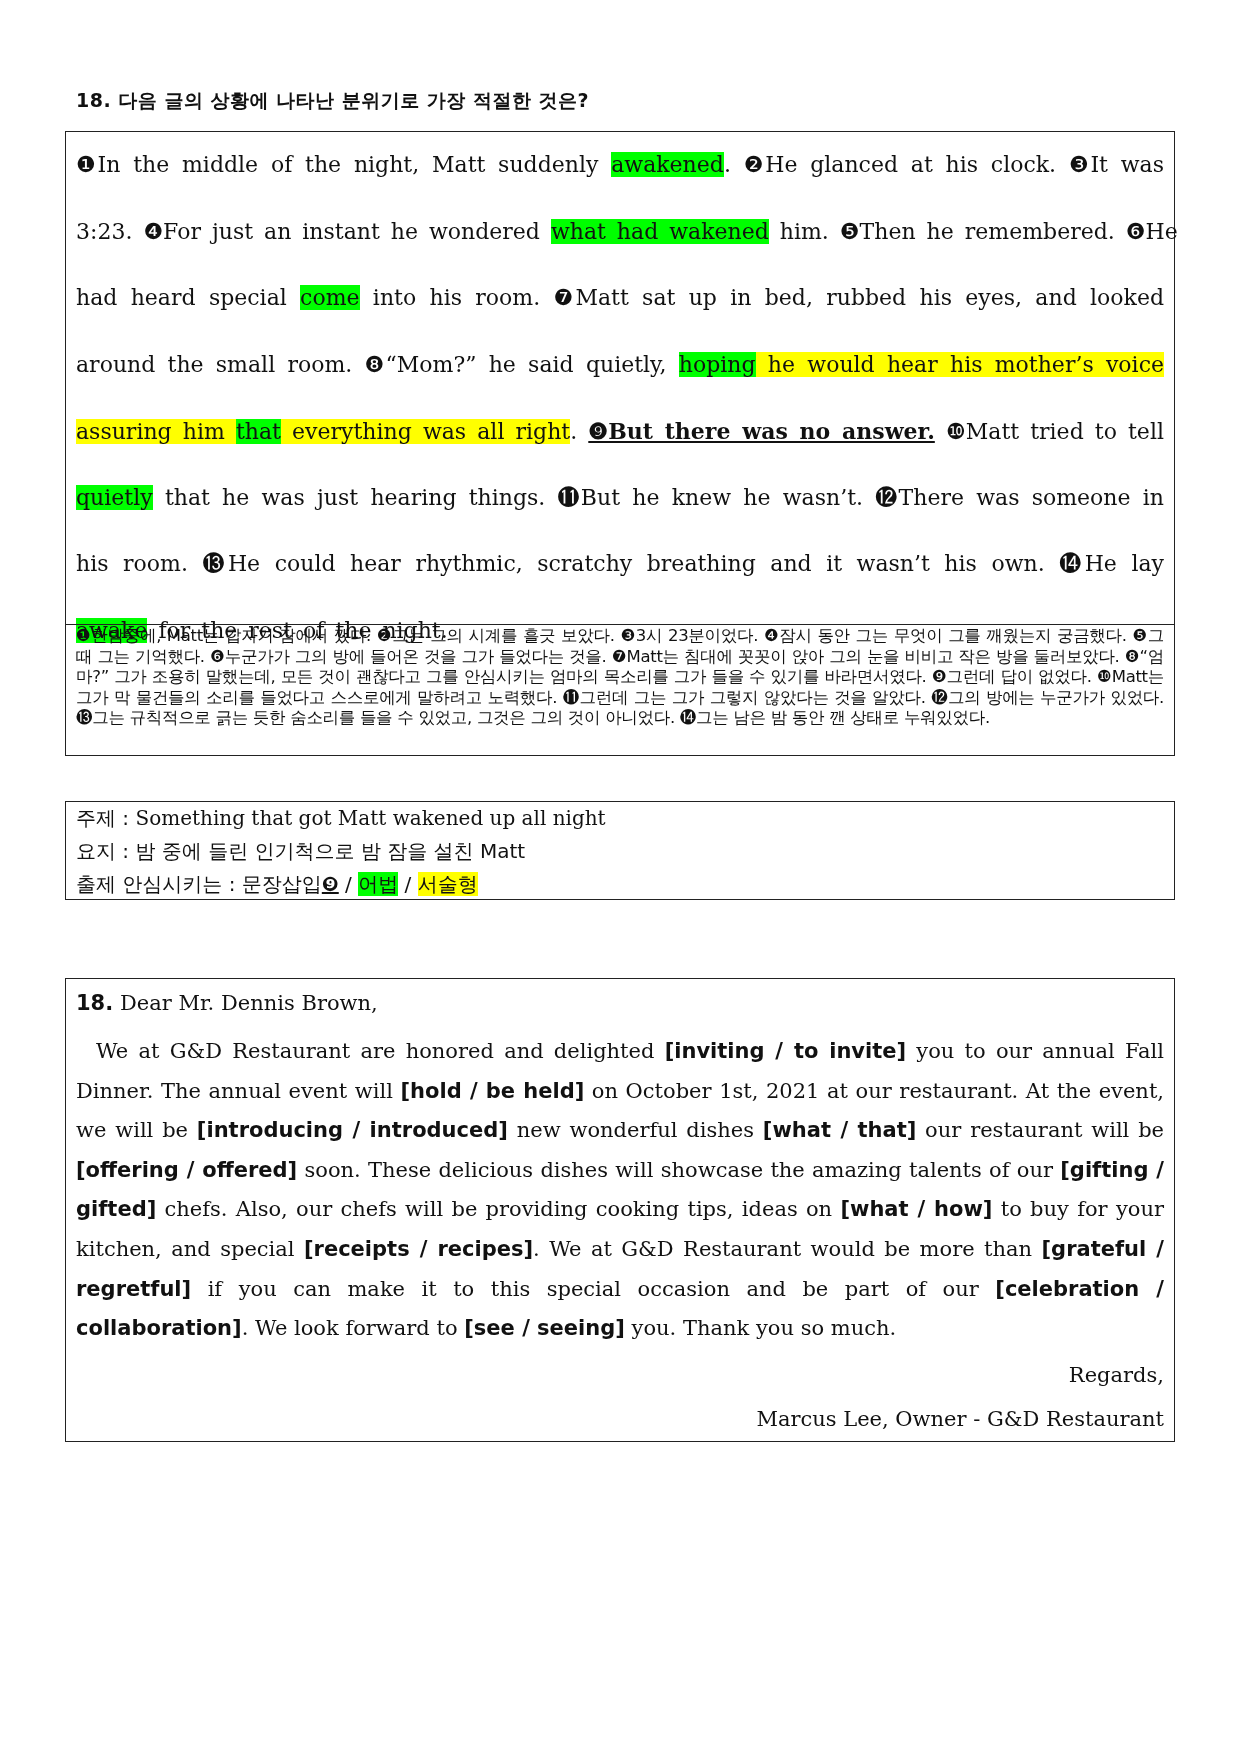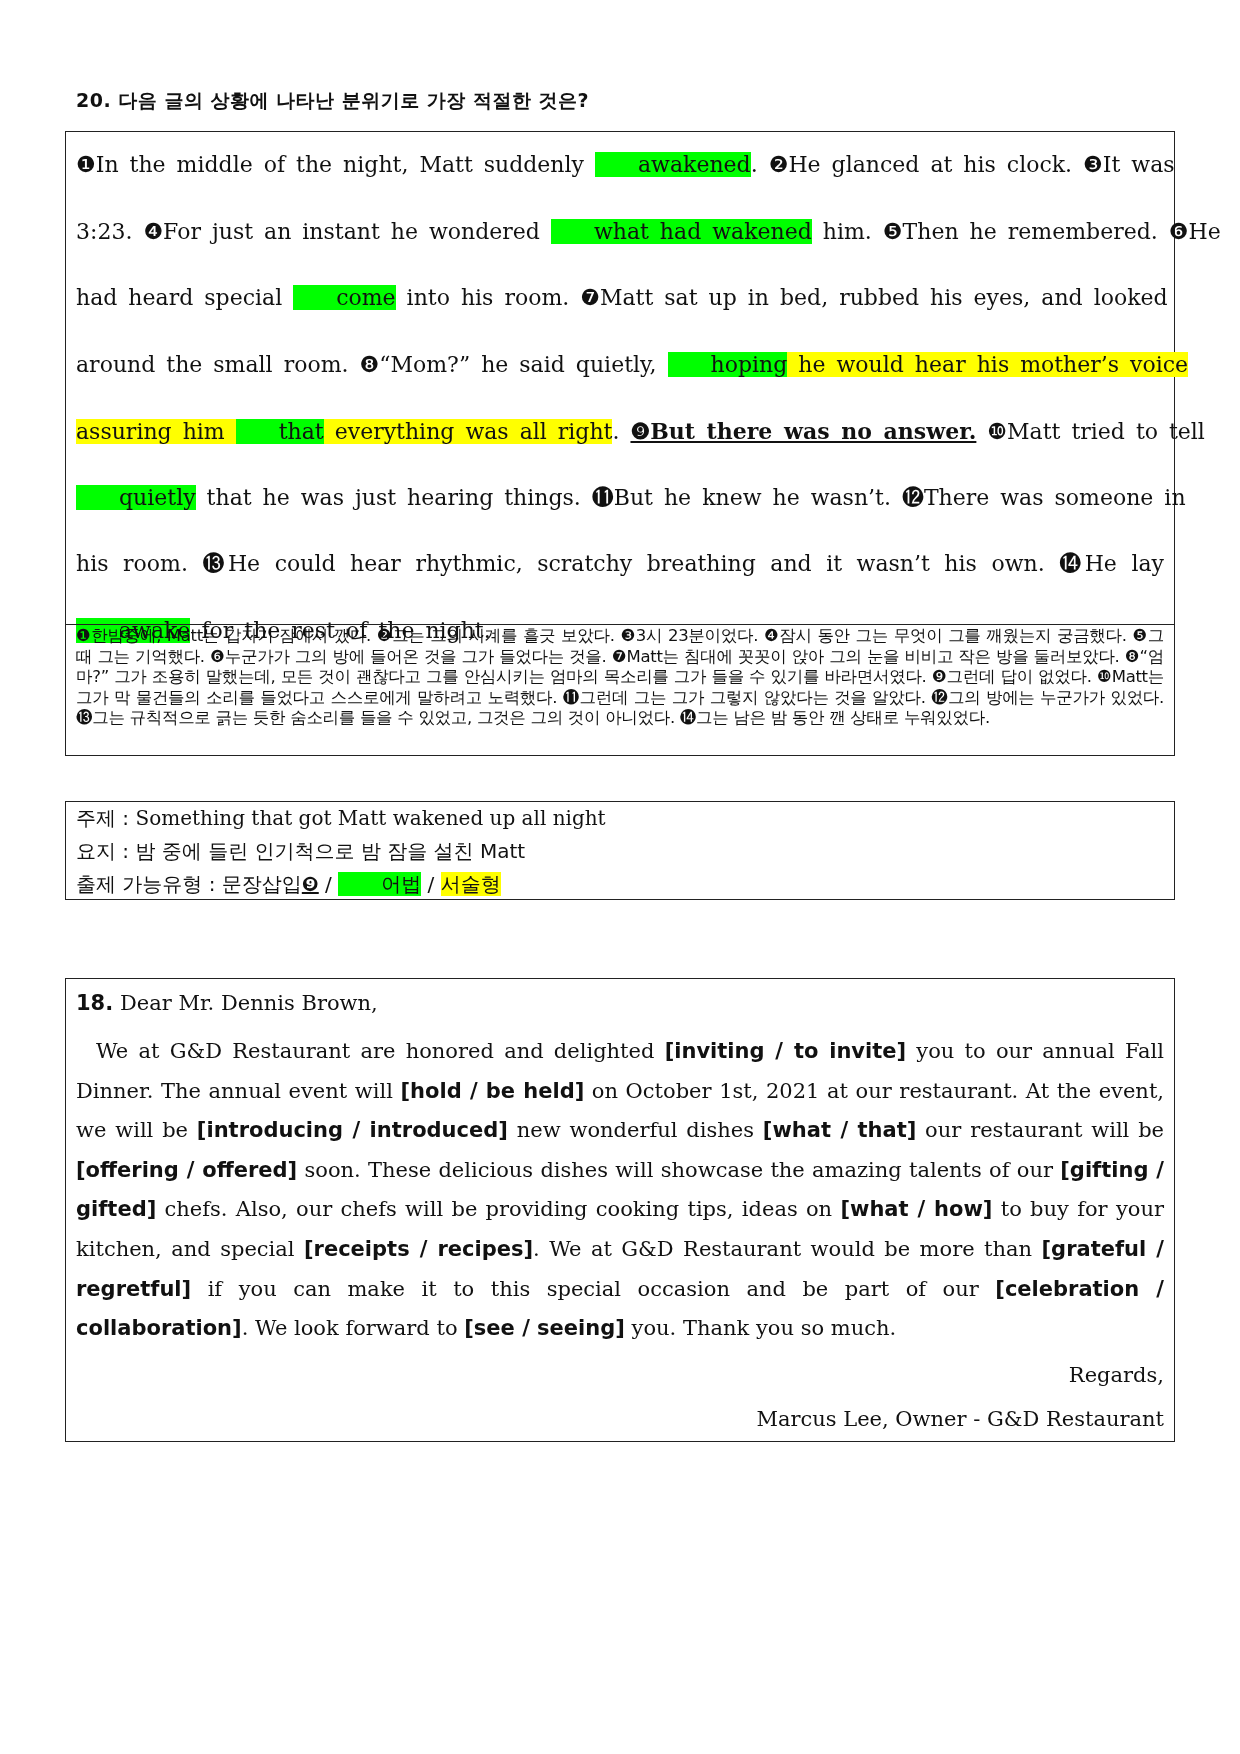--- a/index.html
+++ b/index.html
@@ -3,59 +3,59 @@
 <meta charset="utf-8">
 <style>
   html, body { margin:0; padding:0; background:#fff; }
   body { width:1240px; height:1754px; position:relative; font-family:"DejaVu Serif","Liberation Serif",serif; color:#111; }
   .q19-title { position:absolute; left:76px; top:88px; font-family:"DejaVu Sans","Liberation Sans",sans-serif; font-weight:bold; font-size:19px; letter-spacing:0.5px; }
   .box { position:absolute; border:1.5px solid #222; box-sizing:border-box; }
   .passage { left:65px; top:131px; width:1110px; height:625px; }
   .passage-en { position:absolute; left:10px; right:10px; top:0; font-size:22px; line-height:66.5px; text-align:justify; text-align-last:left; }
   .passage-en .line { display:block; height:66.5px; white-space:nowrap; text-align:justify; text-align-last:justify; word-spacing:4px; }
   .passage-en .line.last { text-align-last:left; }
-  .hl-g { background:#00ff00;padding-left:43px; }
+  .hl-g { background:#00ff00; }
   .hl-y { background:#ffff00; }
   .ul-b { font-weight:bold; text-decoration:underline; }
   .divider { position:absolute; left:0; right:0; top:492px; border-top:1.5px solid #222; }
   .passage-ko { position:absolute; left:10px; right:10px; top:494px; font-family:"DejaVu Sans","Liberation Sans",sans-serif; font-size:16.5px; line-height:20.5px; text-align:justify; letter-spacing:-0.3px; }
   .summary { left:65px; top:801px; width:1110px; height:99px; padding:0 10px; font-family:"DejaVu Sans","Liberation Sans",sans-serif; font-size:20px; }
   .summary .row { height:33px; line-height:33px; white-space:nowrap; }
   .summary .ser { font-family:"DejaVu Serif","Liberation Serif",serif; }
   .letter { left:65px; top:978px; width:1110px; height:464px; padding:0 10px; font-size:21px; }
   .letter .greet { margin-top:9px; line-height:30px; }
   .letter .greet b { font-family:"DejaVu Sans","Liberation Sans",sans-serif; }
   .letter .body { margin-top:14px; line-height:39.6px; text-align:justify; text-indent:20px; }
   .letter .body b { font-family:"DejaVu Sans","Liberation Sans",sans-serif; font-weight:bold; }
   .letter .sign { line-height:44px; margin-top:4px;text-align:right; }
 </style>
 </head>
 <body>
 
-<div class="q19-title">20. 다음 글의 상황에 나타난 분위기로 가장 적절한 것은?</div>
+<div class="q19-title">18. 다음 글의 상황에 나타난 분위기로 가장 적절한 것은?</div>
 
 <div class="box passage">
   <div class="passage-en" id="passage-en">
       <span class="line"><span>❶In the middle of the night, Matt suddenly </span><span class="hl-g">awakened</span><span>. ❷He glanced at his clock. ❸It was</span></span>
       <span class="line"><span>3:23. ❹For just an instant he wondered </span><span class="hl-g">what had wakened</span><span> him. ❺Then he remembered. ❻He</span></span>
       <span class="line"><span>had heard special </span><span class="hl-g">come</span><span> into his room. ❼Matt sat up in bed, rubbed his eyes, and looked</span></span>
       <span class="line"><span>around the small room. ❽“Mom?” he said quietly, </span><span class="hl-g">hoping</span><span class="hl-y"> he would hear his mother’s voice</span></span>
       <span class="line"><span class="hl-y">assuring him </span><span class="hl-g">that</span><span class="hl-y"> everything was all right</span><span>. </span><span class="ul-b">❾But there was no answer.</span><span> ❿Matt tried to tell</span></span>
       <span class="line"><span class="hl-g">quietly</span><span> that he was just hearing things. ⓫But he knew he wasn’t. ⓬There was someone in</span></span>
       <span class="line"><span>his room. ⓭He could hear rhythmic, scratchy breathing and it wasn’t his own. ⓮He lay</span></span>
       <span class="line last"><span class="hl-g">awake</span><span> for the rest of the night.</span></span>
     </div>
   <div class="divider"></div>
   <div class="passage-ko">❶한밤중에, Matt는 갑자기 잠에서 깼다. ❷그는 그의 시계를 흘긋 보았다. ❸3시 23분이었다. ❹잠시 동안 그는 무엇이 그를 깨웠는지 궁금했다. ❺그 때 그는 기억했다. ❻누군가가 그의 방에 들어온 것을 그가 들었다는 것을. ❼Matt는 침대에 꼿꼿이 앉아 그의 눈을 비비고 작은 방을 둘러보았다. ❽“엄마?” 그가 조용히 말했는데, 모든 것이 괜찮다고 그를 안심시키는 엄마의 목소리를 그가 들을 수 있기를 바라면서였다. ❾그런데 답이 없었다. ❿Matt는 그가 막 물건들의 소리를 들었다고 스스로에게 말하려고 노력했다. ⓫그런데 그는 그가 그렇지 않았다는 것을 알았다. ⓬그의 방에는 누군가가 있었다. ⓭그는 규칙적으로 긁는 듯한 숨소리를 들을 수 있었고, 그것은 그의 것이 아니었다. ⓮그는 남은 밤 동안 깬 상태로 누워있었다.</div>
 </div>
 
 <div class="box summary">
   <div class="row"><span>주제 : </span><span class="ser">Something that got Matt wakened up all night</span></div>
   <div class="row"><span>요지 : </span><span>밤 중에 들린 인기척으로 밤 잠을 설친 Matt</span></div>
-  <div class="row"><span>출제 가능유형 :  </span><span>문장삽입</span><span class="ul-b">❾</span><span> / </span><span class="hl-g">어법</span><span> / </span><span class="hl-y">서술형</span></div>
+  <div class="row"><span>출제 안심시키는 :  </span><span>문장삽입</span><span class="ul-b">❾</span><span> / </span><span class="hl-g">어법</span><span> / </span><span class="hl-y">서술형</span></div>
 </div>
 
 <div class="box letter">
   <div class="greet"><b>18.</b><span> Dear Mr. Dennis Brown,</span></div>
   <div class="body" id="letter-body"><span>We at G&amp;D Restaurant are honored and delighted </span><b>[inviting / to invite]</b><span> you to our annual Fall Dinner. The annual event will </span><b>[hold / be held]</b><span> on October 1st, 2021 at our restaurant. At the event, we will be </span><b>[introducing / introduced]</b><span> new wonderful dishes </span><b>[what / that]</b><span> our restaurant will be </span><b>[offering / offered]</b><span> soon. These delicious dishes will showcase the amazing talents of our </span><b>[gifting / gifted]</b><span> chefs. Also, our chefs will be providing cooking tips, ideas on </span><b>[what / how]</b><span> to buy for your kitchen, and special </span><b>[receipts / recipes]</b><span>. We at G&amp;D Restaurant would be more than </span><b>[grateful / regretful]</b><span> if you can make it to this special occasion and be part of our </span><b>[celebration / collaboration]</b><span>. We look forward to </span><b>[see / seeing]</b><span> you. Thank you so much.</span></div>
   <div class="sign">Regards,</div>
   <div class="sign" style="margin-top:0">Marcus Lee, Owner - G&amp;D Restaurant</div>
 </div>
 
 </body></html>

